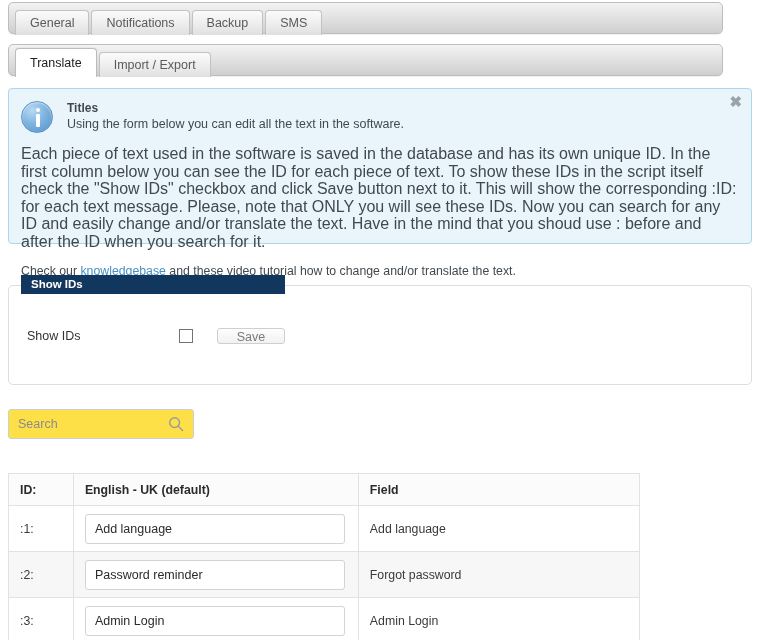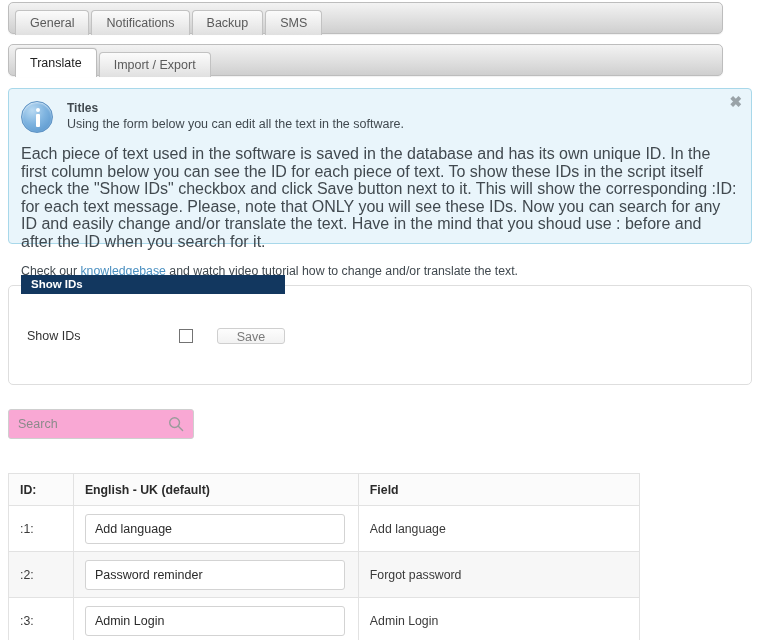--- a/index.html
+++ b/index.html
@@ -196,21 +196,21 @@
 
   
   .search-wrap {
     position: absolute;
     left: 8px;
     top: 409px;
     width: 186px;
     height: 30px;
     border: 1px solid #cfcfcf;
     border-radius: 3px;
-    background: #f9a8d4;
+    background: #fde047;
   }
   .search-input {
     position: absolute;
     left: 0; top: 0;
     width: 152px; height: 28px;
     border: none;
     outline: none;
     padding-left: 9px;
     font-size: 12.5px;
     color: #5d5d5d;
@@ -288,21 +288,21 @@
 <div class="infobox">
   <div class="info-close">✖</div>
   <div class="info-head">
     <div class="info-icon"></div>
     <div class="info-head-text">
       <div class="info-title">Titles</div>
       <div class="info-sub">Using the form below you can edit all the text in the software.</div>
     </div>
   </div>
   <div class="info-body">Each piece of text used in the software is saved in the database and has its own unique ID. In the first column below you can see the ID for each piece of text. To show these IDs in the script itself check the "Show IDs" checkbox and click Save button next to it. This will show the corresponding :ID: for each text message. Please, note that ONLY you will see these IDs. Now you can search for any ID and easily change and/or translate the text. Have in the mind that you shoud use : before and after the ID when you search for it.</div>
-  <div class="info-foot"><span>Check our </span><a href="#">knowledgebase</a><span> and watch video tutorial how to change and/or translate the text.</span></div>
+  <div class="info-foot"><span>Check our </span><a href="#">knowledgebase</a><span> and these video tutorial how to change and/or translate the text.</span></div>
 </div>
 
 <div class="panel">
   <div class="panel-legend">Show IDs</div>
   <div class="panel-row">
     <div class="panel-label">Show IDs</div>
     <div class="cb"></div>
     <button class="save-btn">Save</button>
   </div>
 </div>

